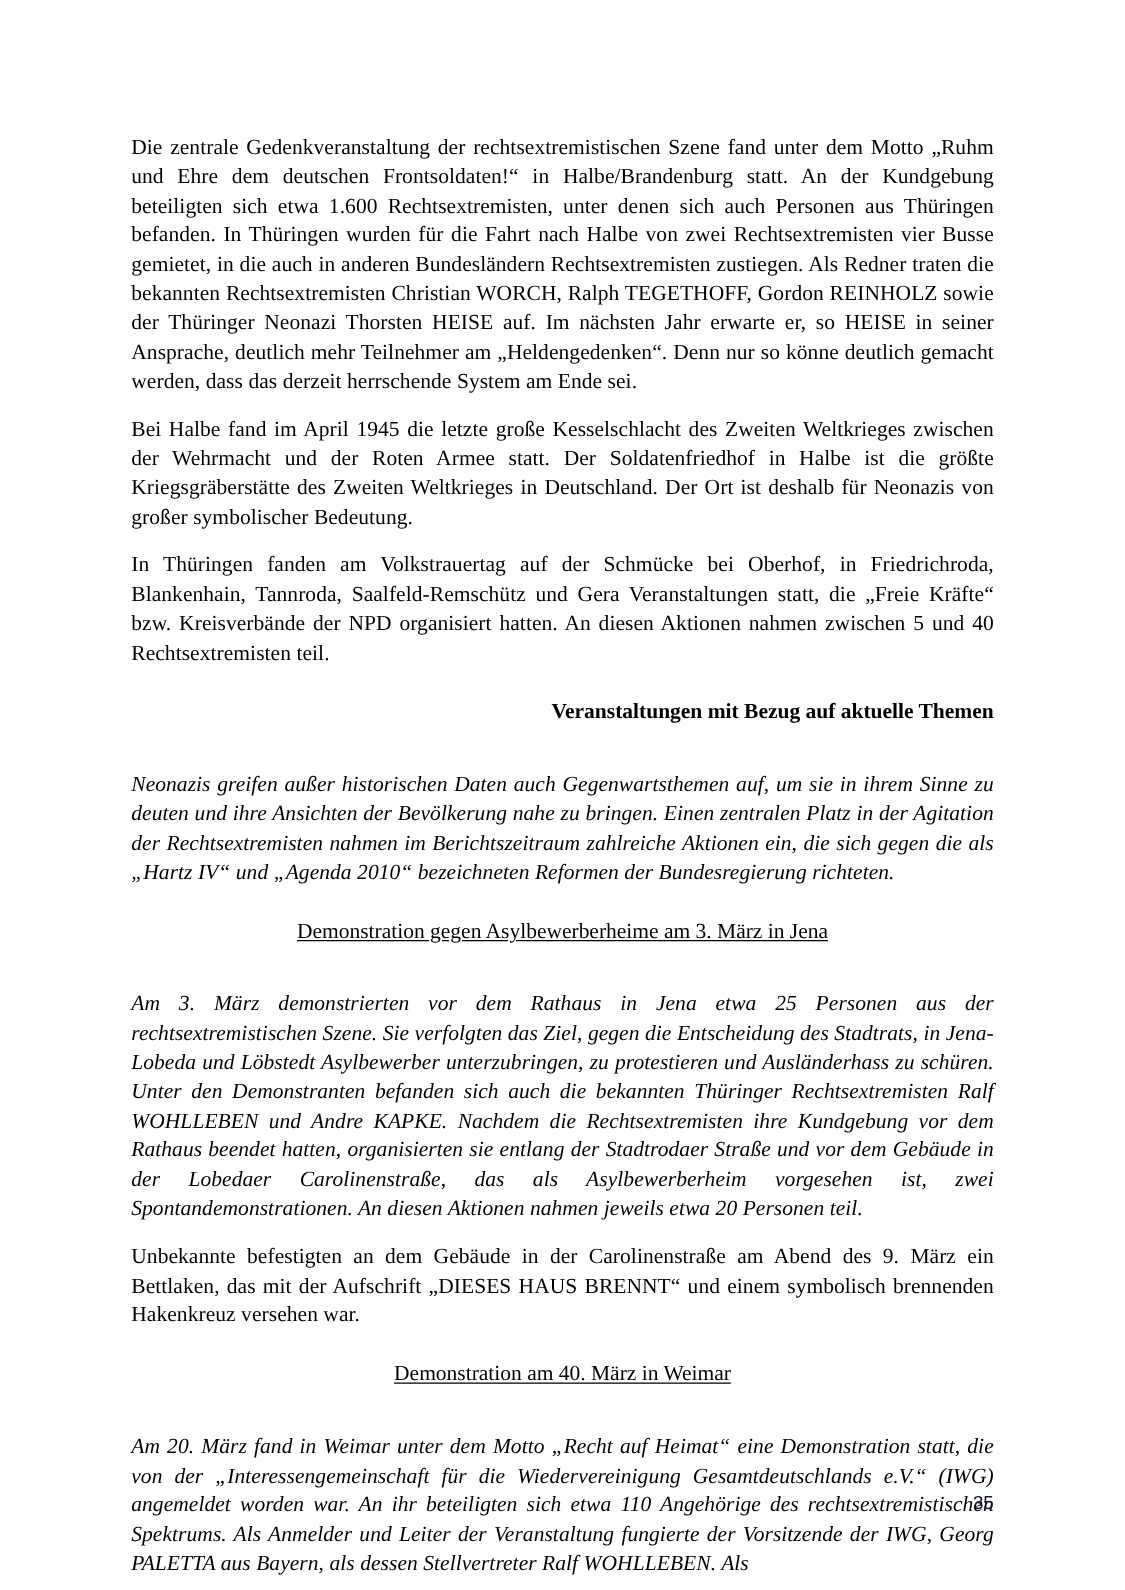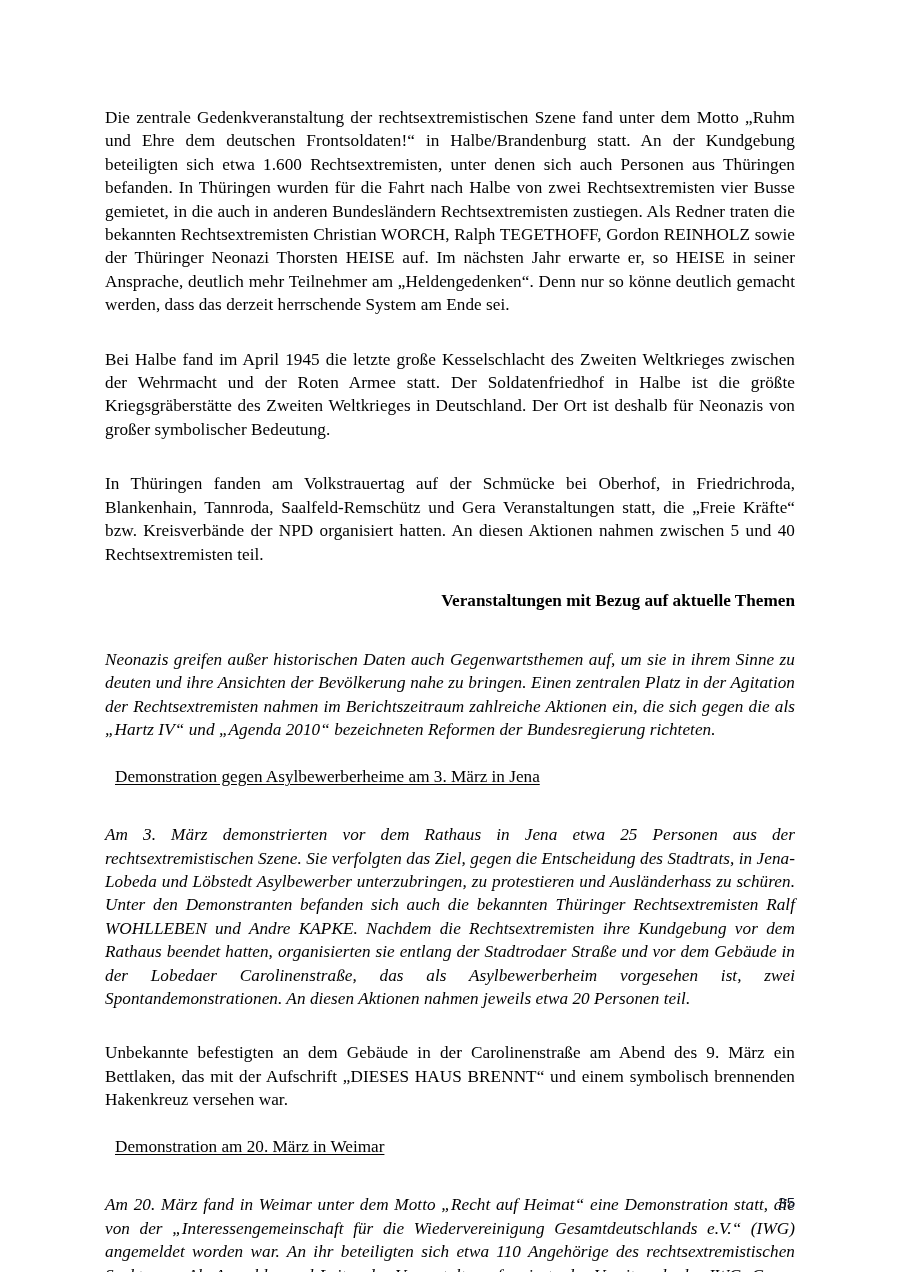--- a/index.html
+++ b/index.html
@@ -33,37 +33,37 @@
   p.para {
     margin: 0 0 0 0;
     font-size: 17.2px;
     line-height: 23.4px;
     text-align: justify;
     text-justify: inter-word;
     hyphens: none;
     letter-spacing: 0.05px;
   }
   p.para + p.para {
-    margin-top: 31px;
+    margin-top: 15px;
   }
   h2.section-heading {
     margin: 0;
     margin-top: 23.4px;
     font-size: 17.2px;
     line-height: 23.4px;
     font-weight: bold;
     text-align: right;
   }
   h3.sub-heading {
     margin: 10px;
     margin-top: 23.4px;
     font-size: 17.2px;
     line-height: 23.4px;
     font-weight: normal;
-    text-align: left;
+    text-align: center;
   }
   h3.sub-heading span.ul {
     text-decoration: underline;
     text-underline-offset: 2px;
   }
   h2.section-heading + p.para,
   h3.sub-heading + p.para {
     margin-top: 35px;
     font-style: italic;
   }
@@ -85,17 +85,17 @@
 <div class="page">
   <div class="content" id="body-container">
       <p class="para">Die zentrale Gedenkveranstaltung der rechtsextremistischen Szene fand unter dem Motto „Ruhm und Ehre dem deutschen Frontsoldaten!“ in Halbe/Brandenburg statt. An der Kundgebung beteiligten sich etwa 1.600 Rechtsextremisten, unter denen sich auch Personen aus Thüringen befanden. In Thüringen wurden für die Fahrt nach Halbe von zwei Rechtsextremisten vier Busse gemietet, in die auch in anderen Bundesländern Rechtsextremisten zustiegen. Als Redner traten die bekannten Rechtsextremisten Christian WORCH, Ralph TEGETHOFF, Gordon REINHOLZ sowie der Thüringer Neonazi Thorsten HEISE auf. Im nächsten Jahr erwarte er, so HEISE in seiner Ansprache, deutlich mehr Teilnehmer am „Heldengedenken“. Denn nur so könne deutlich gemacht werden, dass das derzeit herrschende System am Ende sei.</p>
       <p class="para">Bei Halbe fand im April 1945 die letzte große Kesselschlacht des Zweiten Weltkrieges zwischen der Wehrmacht und der Roten Armee statt. Der Soldatenfriedhof in Halbe ist die größte Kriegsgräberstätte des Zweiten Weltkrieges in Deutschland. Der Ort ist deshalb für Neonazis von großer symbolischer Bedeutung.</p>
       <p class="para">In Thüringen fanden am Volkstrauertag auf der Schmücke bei Oberhof, in Friedrichroda, Blankenhain, Tannroda, Saalfeld-Remschütz und Gera Veranstaltungen statt, die „Freie Kräfte“ bzw. Kreisverbände der NPD organisiert hatten. An diesen Aktionen nahmen zwischen 5 und 40 Rechtsextremisten teil.</p>
       <h2 class="section-heading">Veranstaltungen mit Bezug auf aktuelle Themen</h2>
       <p class="para">Neonazis greifen außer historischen Daten auch Gegenwartsthemen auf, um sie in ihrem Sinne zu deuten und ihre Ansichten der Bevölkerung nahe zu bringen. Einen zentralen Platz in der Agitation der Rechtsextremisten nahmen im Berichtszeitraum zahlreiche Aktionen ein, die sich gegen die als „Hartz IV“ und „Agenda 2010“ bezeichneten Reformen der Bundesregierung richteten.</p>
       <h3 class="sub-heading"><span class="ul">Demonstration gegen Asylbewerberheime am 3. März in Jena</span></h3>
       <p class="para">Am 3. März demonstrierten vor dem Rathaus in Jena etwa 25 Personen aus der rechtsextremistischen Szene. Sie verfolgten das Ziel, gegen die Entscheidung des Stadtrats, in Jena-Lobeda und Löbstedt Asylbewerber unterzubringen, zu protestieren und Ausländerhass zu schüren. Unter den Demonstranten befanden sich auch die bekannten Thüringer Rechtsextremisten Ralf WOHLLEBEN und Andre KAPKE. Nachdem die Rechtsextremisten ihre Kundgebung vor dem Rathaus beendet hatten, organisierten sie entlang der Stadtrodaer Straße und vor dem Gebäude in der Lobedaer Carolinenstraße, das als Asylbewerberheim vorgesehen ist, zwei Spontandemonstrationen. An diesen Aktionen nahmen jeweils etwa 20 Personen teil.</p>
       <p class="para">Unbekannte befestigten an dem Gebäude in der Carolinenstraße am Abend des 9. März ein Bettlaken, das mit der Aufschrift „DIESES HAUS BRENNT“ und einem symbolisch brennenden Hakenkreuz versehen war.</p>
-      <h3 class="sub-heading"><span class="ul">Demonstration am 20. März in Weimar</span></h3>
+      <h3 class="sub-heading"><span class="ul">Demonstration am 40. März in Weimar</span></h3>
       <p class="para">Am 20. März fand in Weimar unter dem Motto „Recht auf Heimat“ eine Demonstration statt, die von der „Interessengemeinschaft für die Wiedervereinigung Gesamtdeutschlands e.V.“ (IWG) angemeldet worden war. An ihr beteiligten sich etwa 110 Angehörige des rechtsextremistischen Spektrums. Als Anmelder und Leiter der Veranstaltung fungierte der Vorsitzende der IWG, Georg PALETTA aus Bayern, als dessen Stellvertreter Ralf WOHLLEBEN. Als</p>
     </div>
   <div class="page-number">35</div>
 </div>
 
 </body></html>

